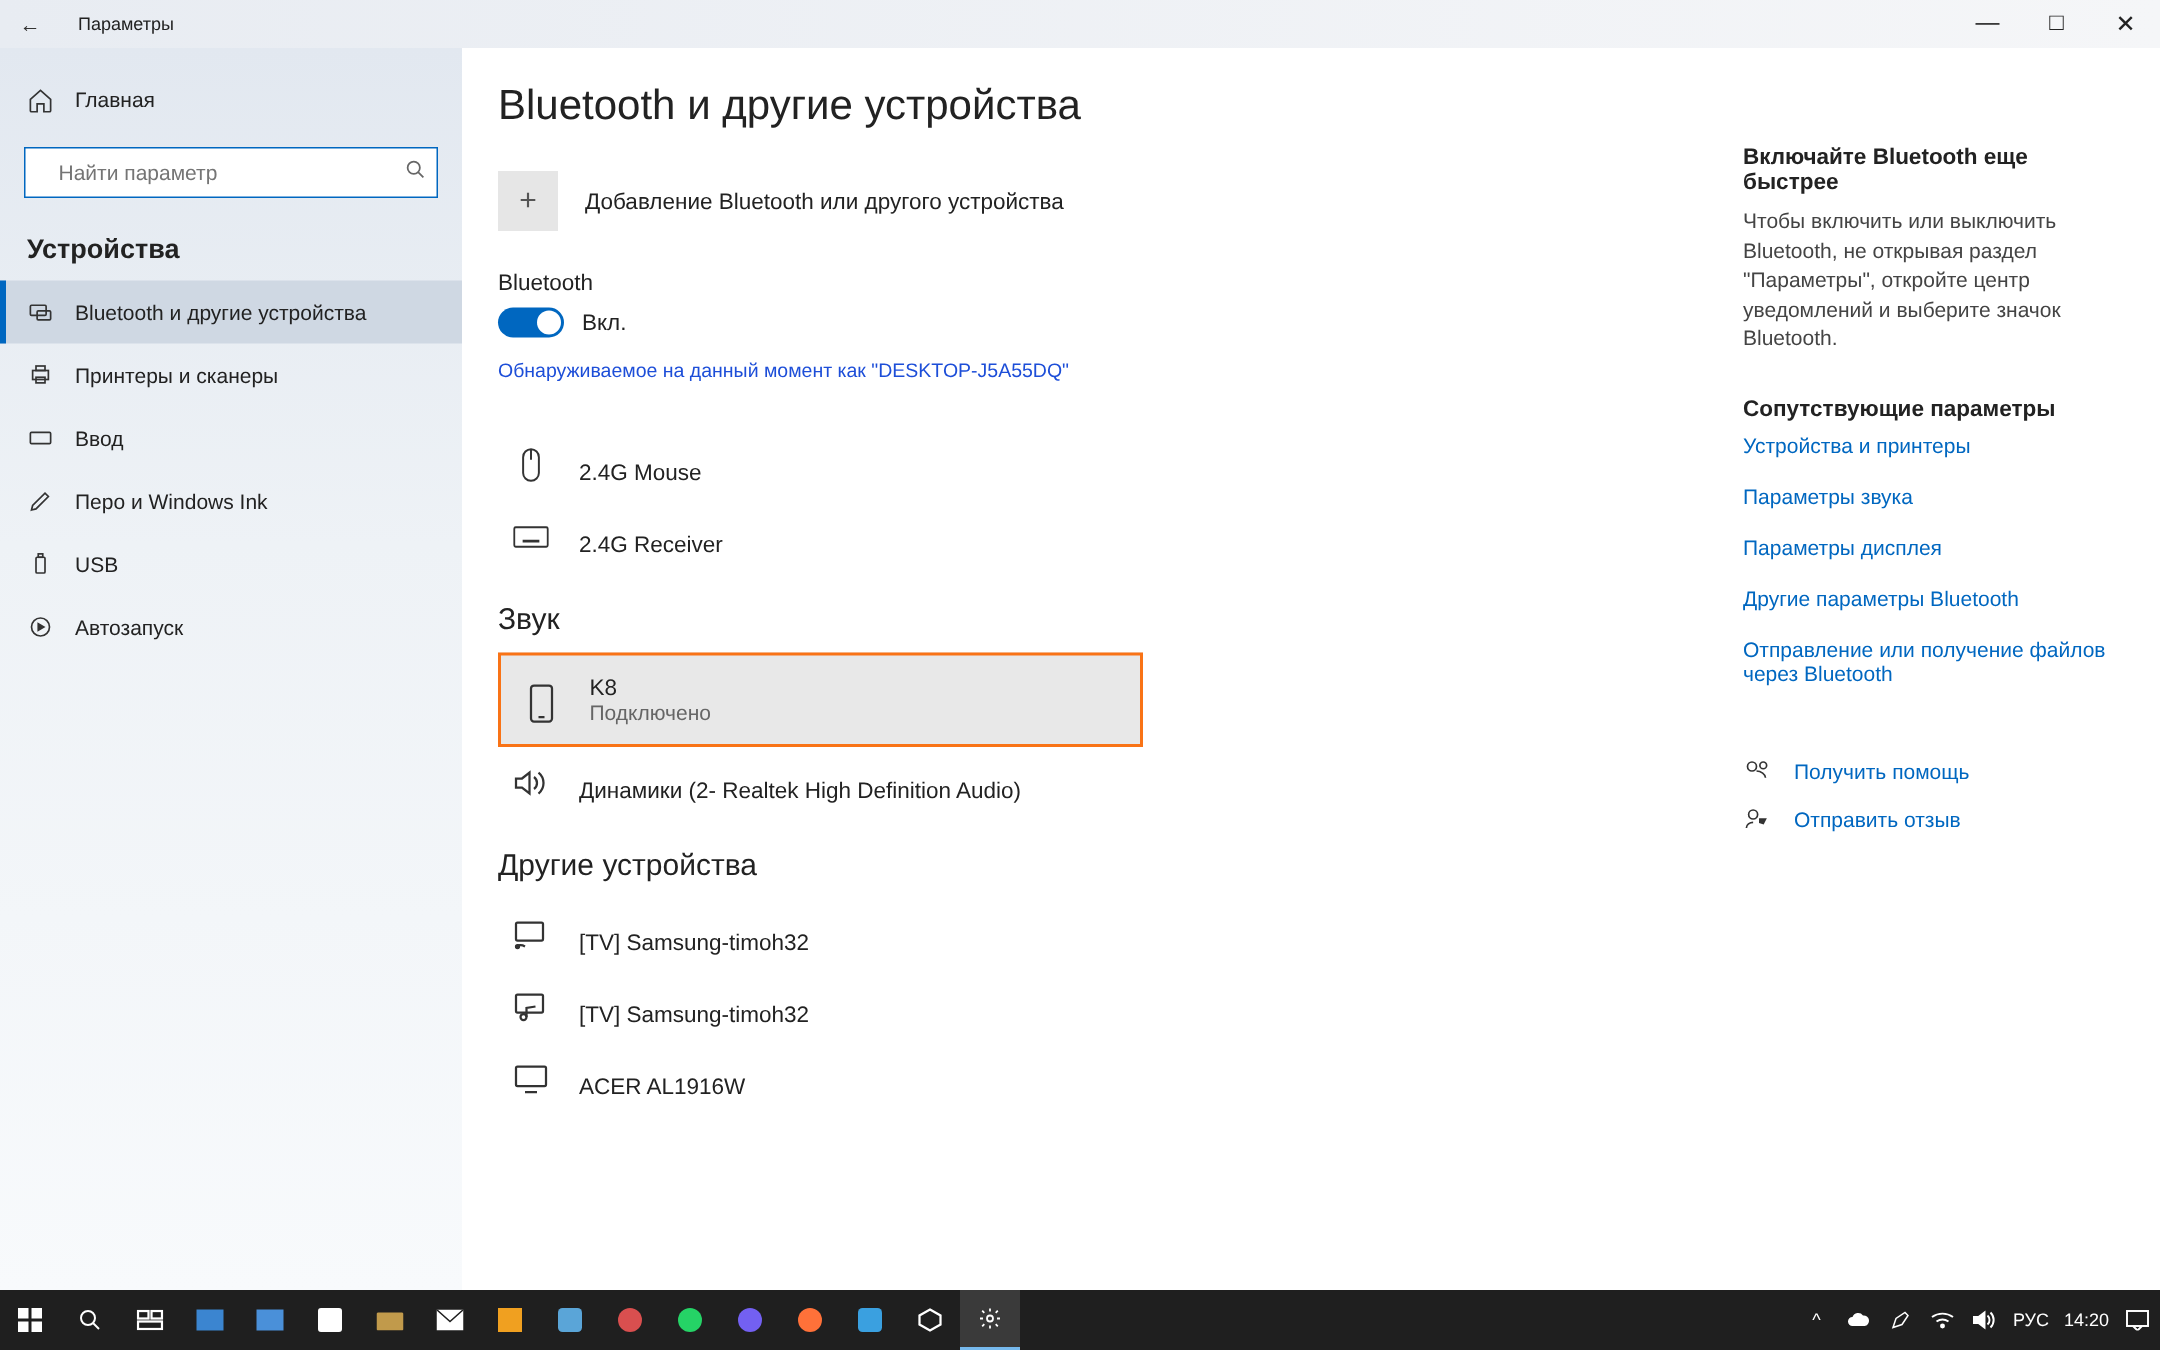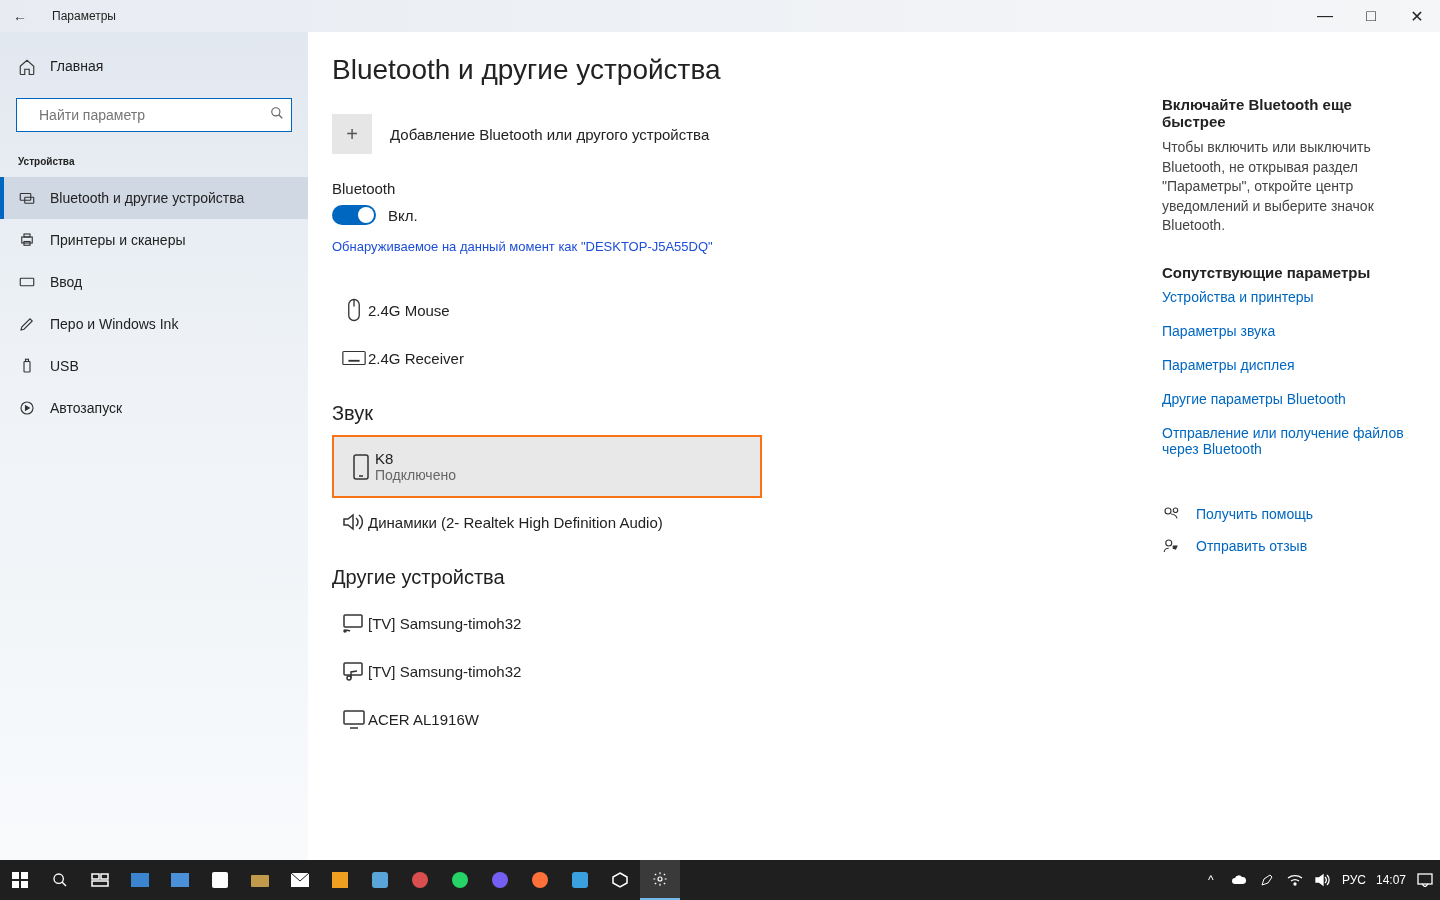--- a/index.html
+++ b/index.html
@@ -13,39 +13,39 @@
 
 .app { display: flex; height: calc(100% - 32px - 40px); }
 
 .sidebar { width: 308px; background: linear-gradient(to bottom, #e2e8f0 0%, #eef2f6 40%, #f8fafc 100%); padding-top: 18px; }
 .home-row { display: flex; align-items: flex-start; gap: 14px; padding: 8px 18px; font-size: 14px; color: #222; cursor: pointer; }
 .home-row svg { width: 18px; height: 18px; }
 .search-wrap { padding: 14px 16px 10px; }
 .search { width: 100%; height: 34px; border: 1px solid #0067c0; background: #fff; padding: 0 30px 0 22px; font-size: 14px; color: #666; }
 .search-wrap { position: relative; }
 .search-icon { position: absolute; right: 24px; top: 22px; color: #666; }
-.category { padding: 14px 18px 10px; font-size: 10px; font-weight: 600; color: #222; }
+.category { padding: 14px 18px 10px; font-size: 18px; font-weight: 600; color: #222; }
 .side-item { display: flex; align-items: center; gap: 14px; padding: 12px 18px; font-size: 14px; color: #222; cursor: pointer; }
 .side-item svg { width: 18px; height: 18px; flex-shrink: 0; }
 .side-item.active { background: #cfd8e3; border-left: 4px solid #0067c0; padding-left: 14px; }
 
 .main { flex: 1; display: flex; overflow: hidden; }
 .content { flex: 1; padding: 22px 30px 0 24px; overflow-y: auto; }
 .page-title { font-size: 28px; font-weight: 400; color: #222; margin-bottom: 28px; }
 .add-device { display: flex; align-items: center; gap: 18px; margin-bottom: 26px; cursor: pointer; }
 .add-btn { width: 40px; height: 40px; background: #e6e6e6; display: flex; align-items: center; justify-content: center; font-size: 20px; color: #555; }
 .add-text { font-size: 15px; color: #222; }
 .section-label { font-size: 15px; color: #222; margin-bottom: 8px; }
 .toggle-row { display: flex; align-items: center; gap: 12px; margin-bottom: 14px; }
 .toggle { width: 44px; height: 20px; border-radius: 10px; background: #0067c0; position: relative; cursor: pointer; }
 .toggle .knob { position: absolute; right: 2px; top: 2px; width: 16px; height: 16px; border-radius: 50%; background: #fff; }
 .toggle-label { font-size: 15px; color: #222; }
 .discover { font-size: 13px; color: #1d4ed8; margin-bottom: 32px; }
 .subhead { font-size: 20px; font-weight: 400; color: #222; margin: 20px 0 10px; }
-.device-row { display: flex; align-items: center; padding: 10px 8px; width: 430px; cursor: pointer; }
+.device-row { display: flex; align-items: flex-end; gap: 18px; padding: 10px 8px; width: 430px; cursor: pointer; }
 .device-row .dev-icon { width: 28px; height: 28px; display: flex; align-items: center; justify-content: center; }
 .device-row .dev-info .dname { font-size: 15px; color: #222; }
 .device-row .dev-info .dstatus { font-size: 14px; color: #666; }
 .device-row.hl { background: #e8e8e8; border: 2px solid #f97316; width: 430px; padding: 13px; }
 
 .rightcol { width: 288px; padding: 64px 24px 0 10px; }
 .rightcol .rh1 { font-size: 15px; font-weight: 600; color: #222; margin-bottom: 8px; }
 .rightcol .rtext { font-size: 14px; color: #444; line-height: 1.4; margin-bottom: 28px; }
 .rightcol .link { display: block; font-size: 14px; color: #0067c0; margin-bottom: 18px; cursor: pointer; }
 .rightcol .help-row { display: flex; align-items: center; gap: 16px; margin-bottom: 14px; cursor: pointer; }
@@ -375,21 +375,21 @@
         </svg>
       </div>
     <div class="tray-icon">
         <svg width="16" height="14" viewBox="0 0 16 14" fill="none" stroke="#fff" stroke-width="1.3">
           <polygon points="1,5 4,5 8,2 8,12 4,9 1,9" fill="#fff"></polygon>
           <path d="M10 4a4 4 0 010 6"></path>
           <path d="M12 2a7 7 0 010 10"></path>
         </svg>
       </div>
     <div>РУС</div>
-    <div>14:07</div>
+    <div>14:20</div>
     <div class="tray-icon">
         <svg width="16" height="14" viewBox="0 0 16 14" fill="none" stroke="#fff" stroke-width="1.3">
           <rect x="1" y="1" width="14" height="10"></rect>
           <path d="M5 11l3 3 3-3"></path>
         </svg>
       </div>
   </div>
 </div>
 
 </body></html>

